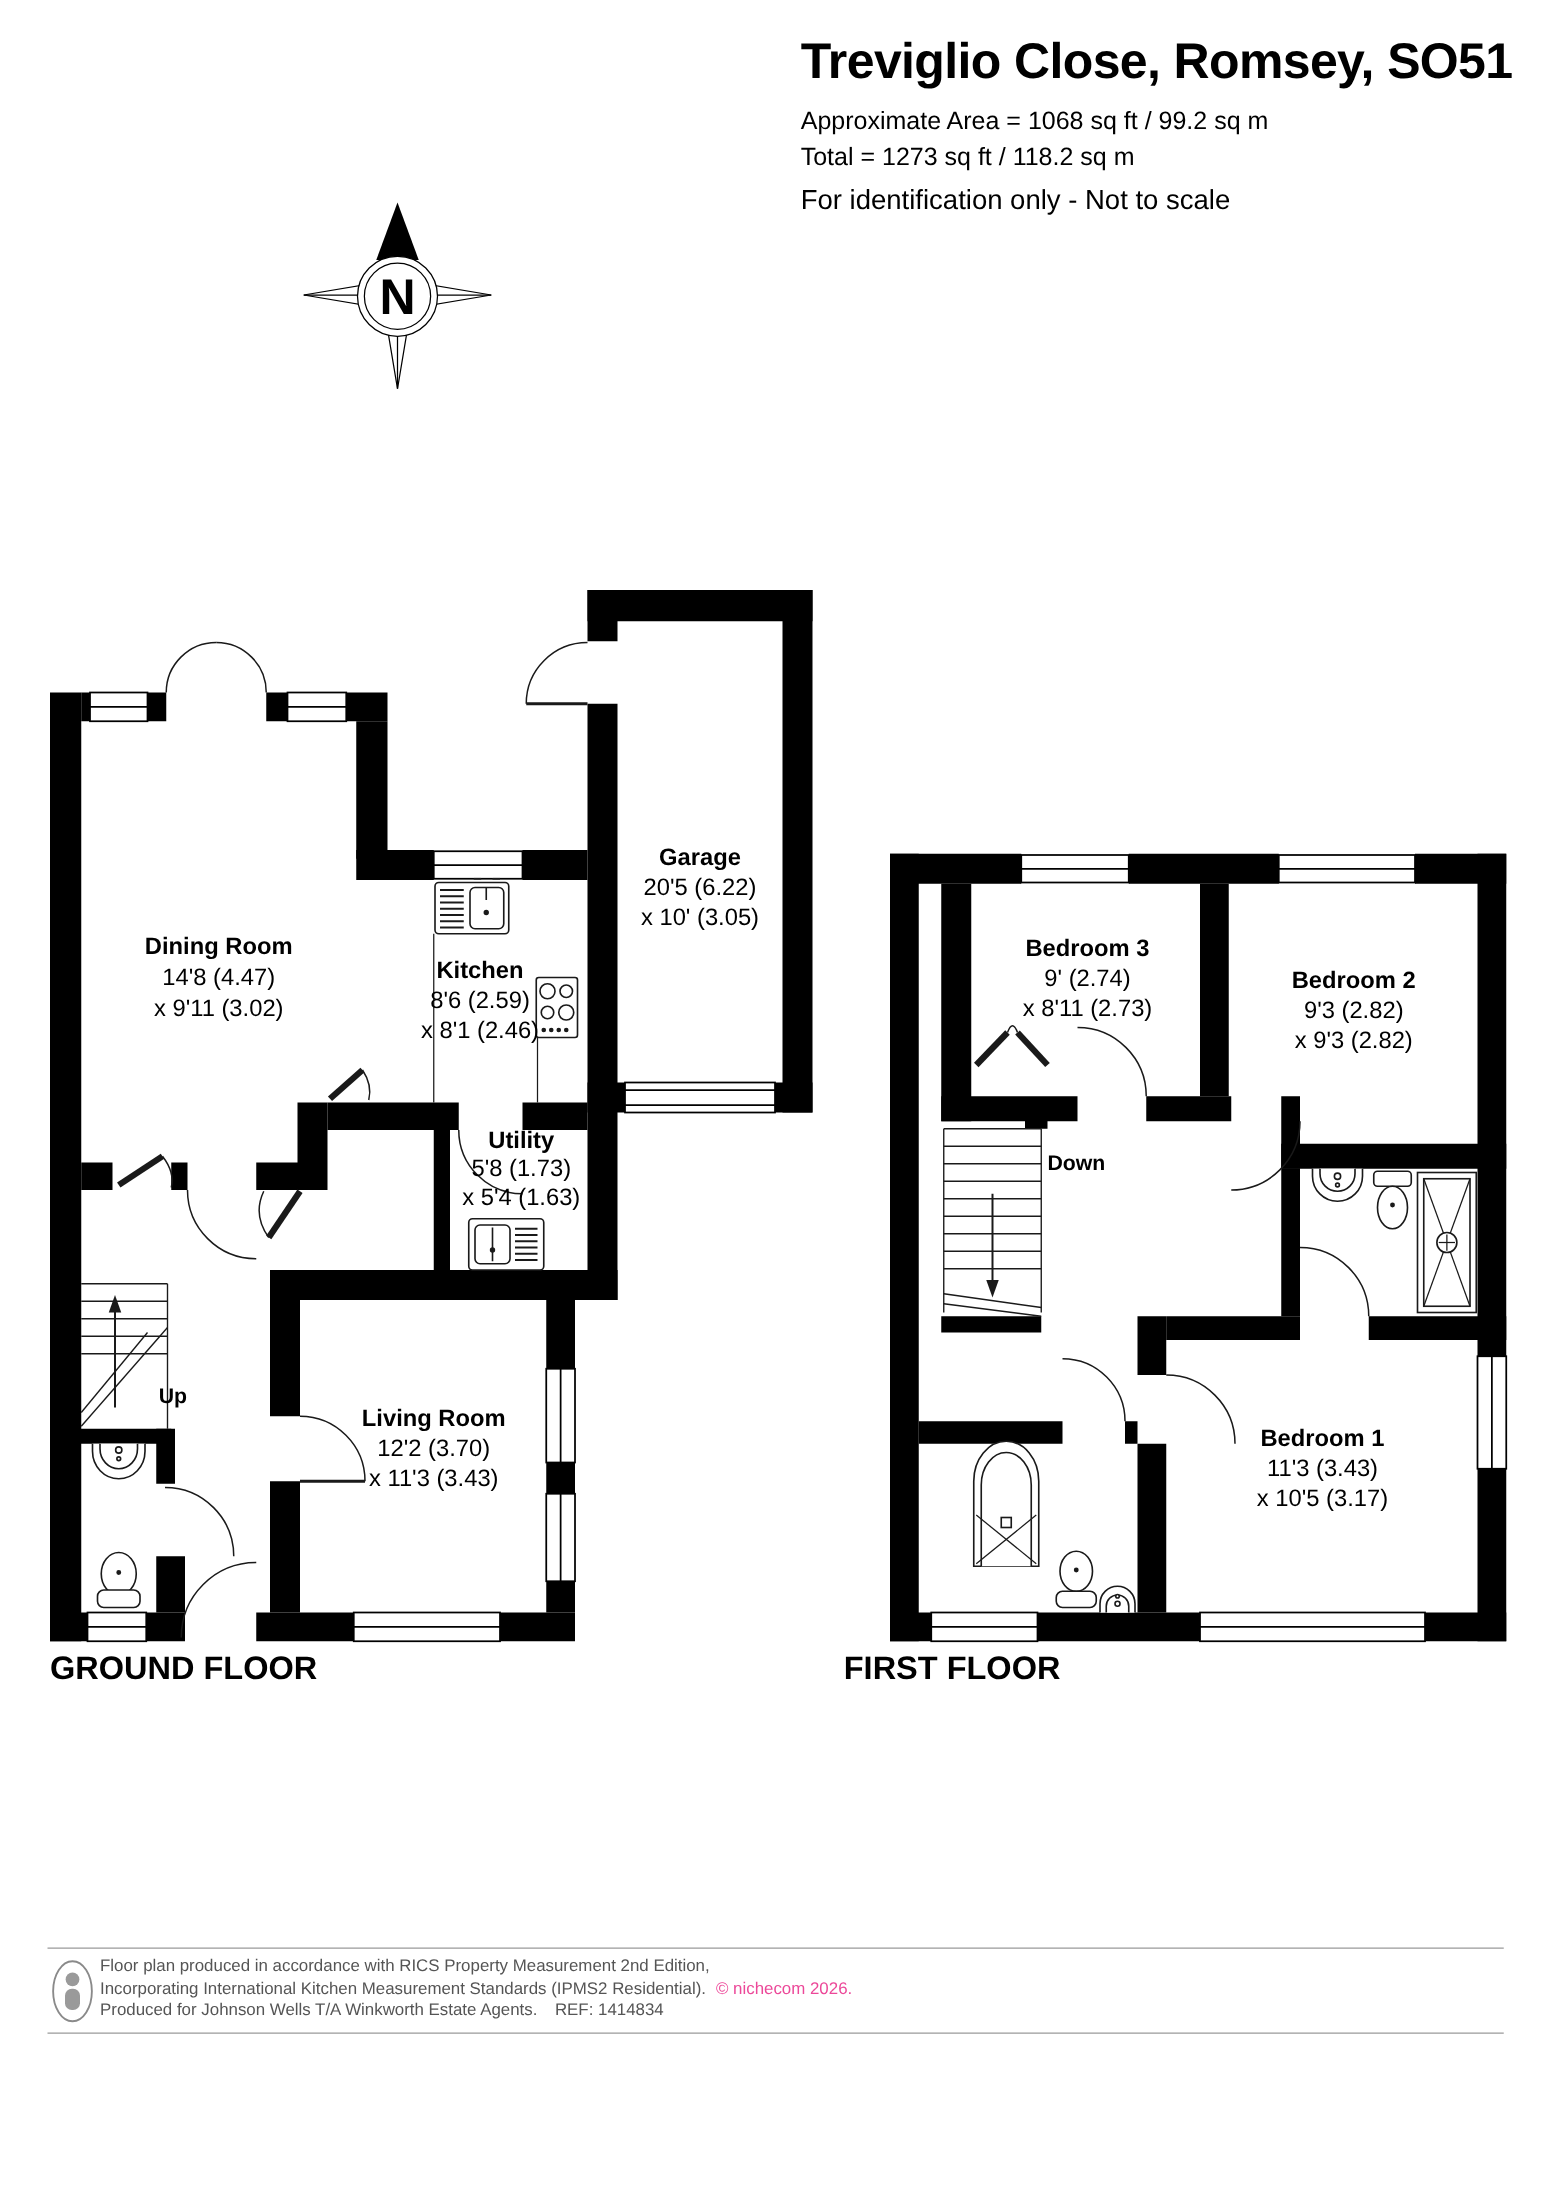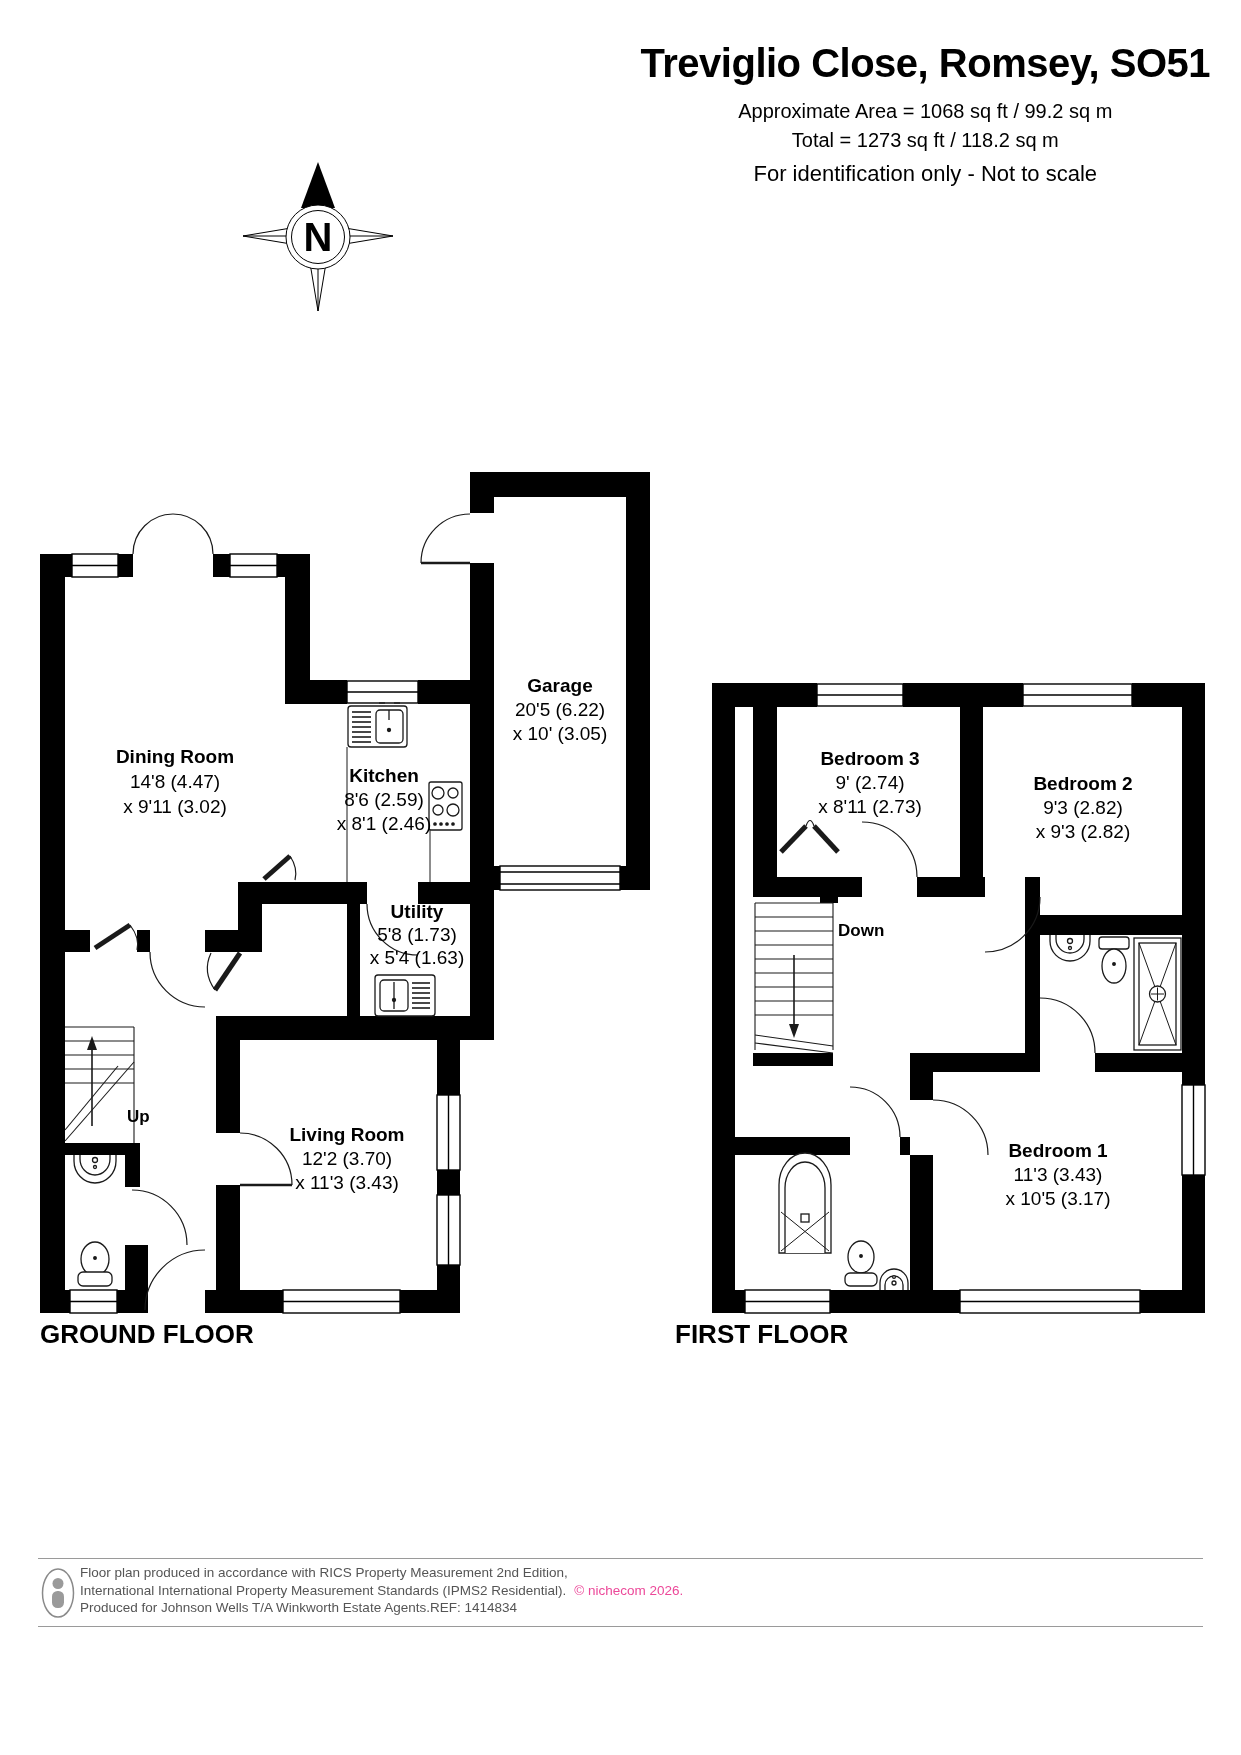--- a/index.html
+++ b/index.html
@@ -1,28 +1,28 @@
 <!DOCTYPE html>
 <html><head>
 <meta charset="utf-8">
 <style>
   html,body{margin:0;padding:0;background:#fff;}
   .page{position:relative;width:1241px;height:1755px;background:#ffffff;
         font-family:"Liberation Sans",sans-serif;overflow:hidden;}
   .plan-svg{position:absolute;left:0;top:0;}
-  .hdr{position:absolute;top:42px;right:31px;text-align:center;color:#000;}
+  .hdr{position:absolute;top:28px;right:31px;text-align:left;color:#000;}
   .hdr .title{font-size:40px;font-weight:bold;letter-spacing:-0.5px;line-height:42px;margin-bottom:13px;}
   .hdr .area{font-size:20px;line-height:28.5px;}
   .hdr .note{font-size:22px;margin-top:7px;}
   .footer{position:absolute;left:38px;top:1558px;width:1165px;height:67px;
           border-top:1.5px solid #9a9a9a;border-bottom:1.5px solid #9a9a9a;}
   .ficon{position:absolute;left:2px;top:8px;}
   .ftext{position:absolute;left:42px;top:5px;font-size:13.5px;line-height:17.5px;color:#555;}
   .fmuted{color:#ec4899;margin-left:8px;}
-  .fref{}
+  .fref{margin-left:14px;}
   svg text{font-family:"Liberation Sans",sans-serif;fill:#000;}
   .rn{font-size:19px;font-weight:bold;}
   .rd{font-size:19px;}
   .fl{font-size:26px;font-weight:bold;}
   .ud{font-size:17px;font-weight:bold;}
   .ncap{font-size:40px;font-weight:bold;}
 </style>
 </head>
 <body>
 
@@ -380,18 +380,18 @@
   <div class="footer">
     <div class="ficon">
       <svg width="36" height="52" viewBox="0 0 36 52">
         <ellipse cx="18" cy="26" rx="15.5" ry="24" fill="none" stroke="#8a8a8a" stroke-width="1.5"></ellipse>
         <circle cx="18" cy="16.5" r="5.5" fill="#9a9a9a"></circle>
         <rect x="12" y="24" width="12" height="17" rx="5.5" fill="#9a9a9a"></rect>
       </svg>
     </div>
     <div class="ftext">
       <div>Floor plan produced in accordance with RICS Property Measurement 2nd Edition,</div>
-      <div><span>International International Property Measurement Standards (IPMS2 Residential).</span><span class="fmuted">© nichecom 2026.</span></div>
+      <div><span>Incorporating International Kitchen Measurement Standards (IPMS2 Residential).</span><span class="fmuted">© nichecom 2026.</span></div>
       <div><span>Produced for Johnson Wells T/A Winkworth Estate Agents.</span><span class="fref">REF: 1414834</span></div>
     </div>
   </div>
 
 </div>
 
 </body></html>

